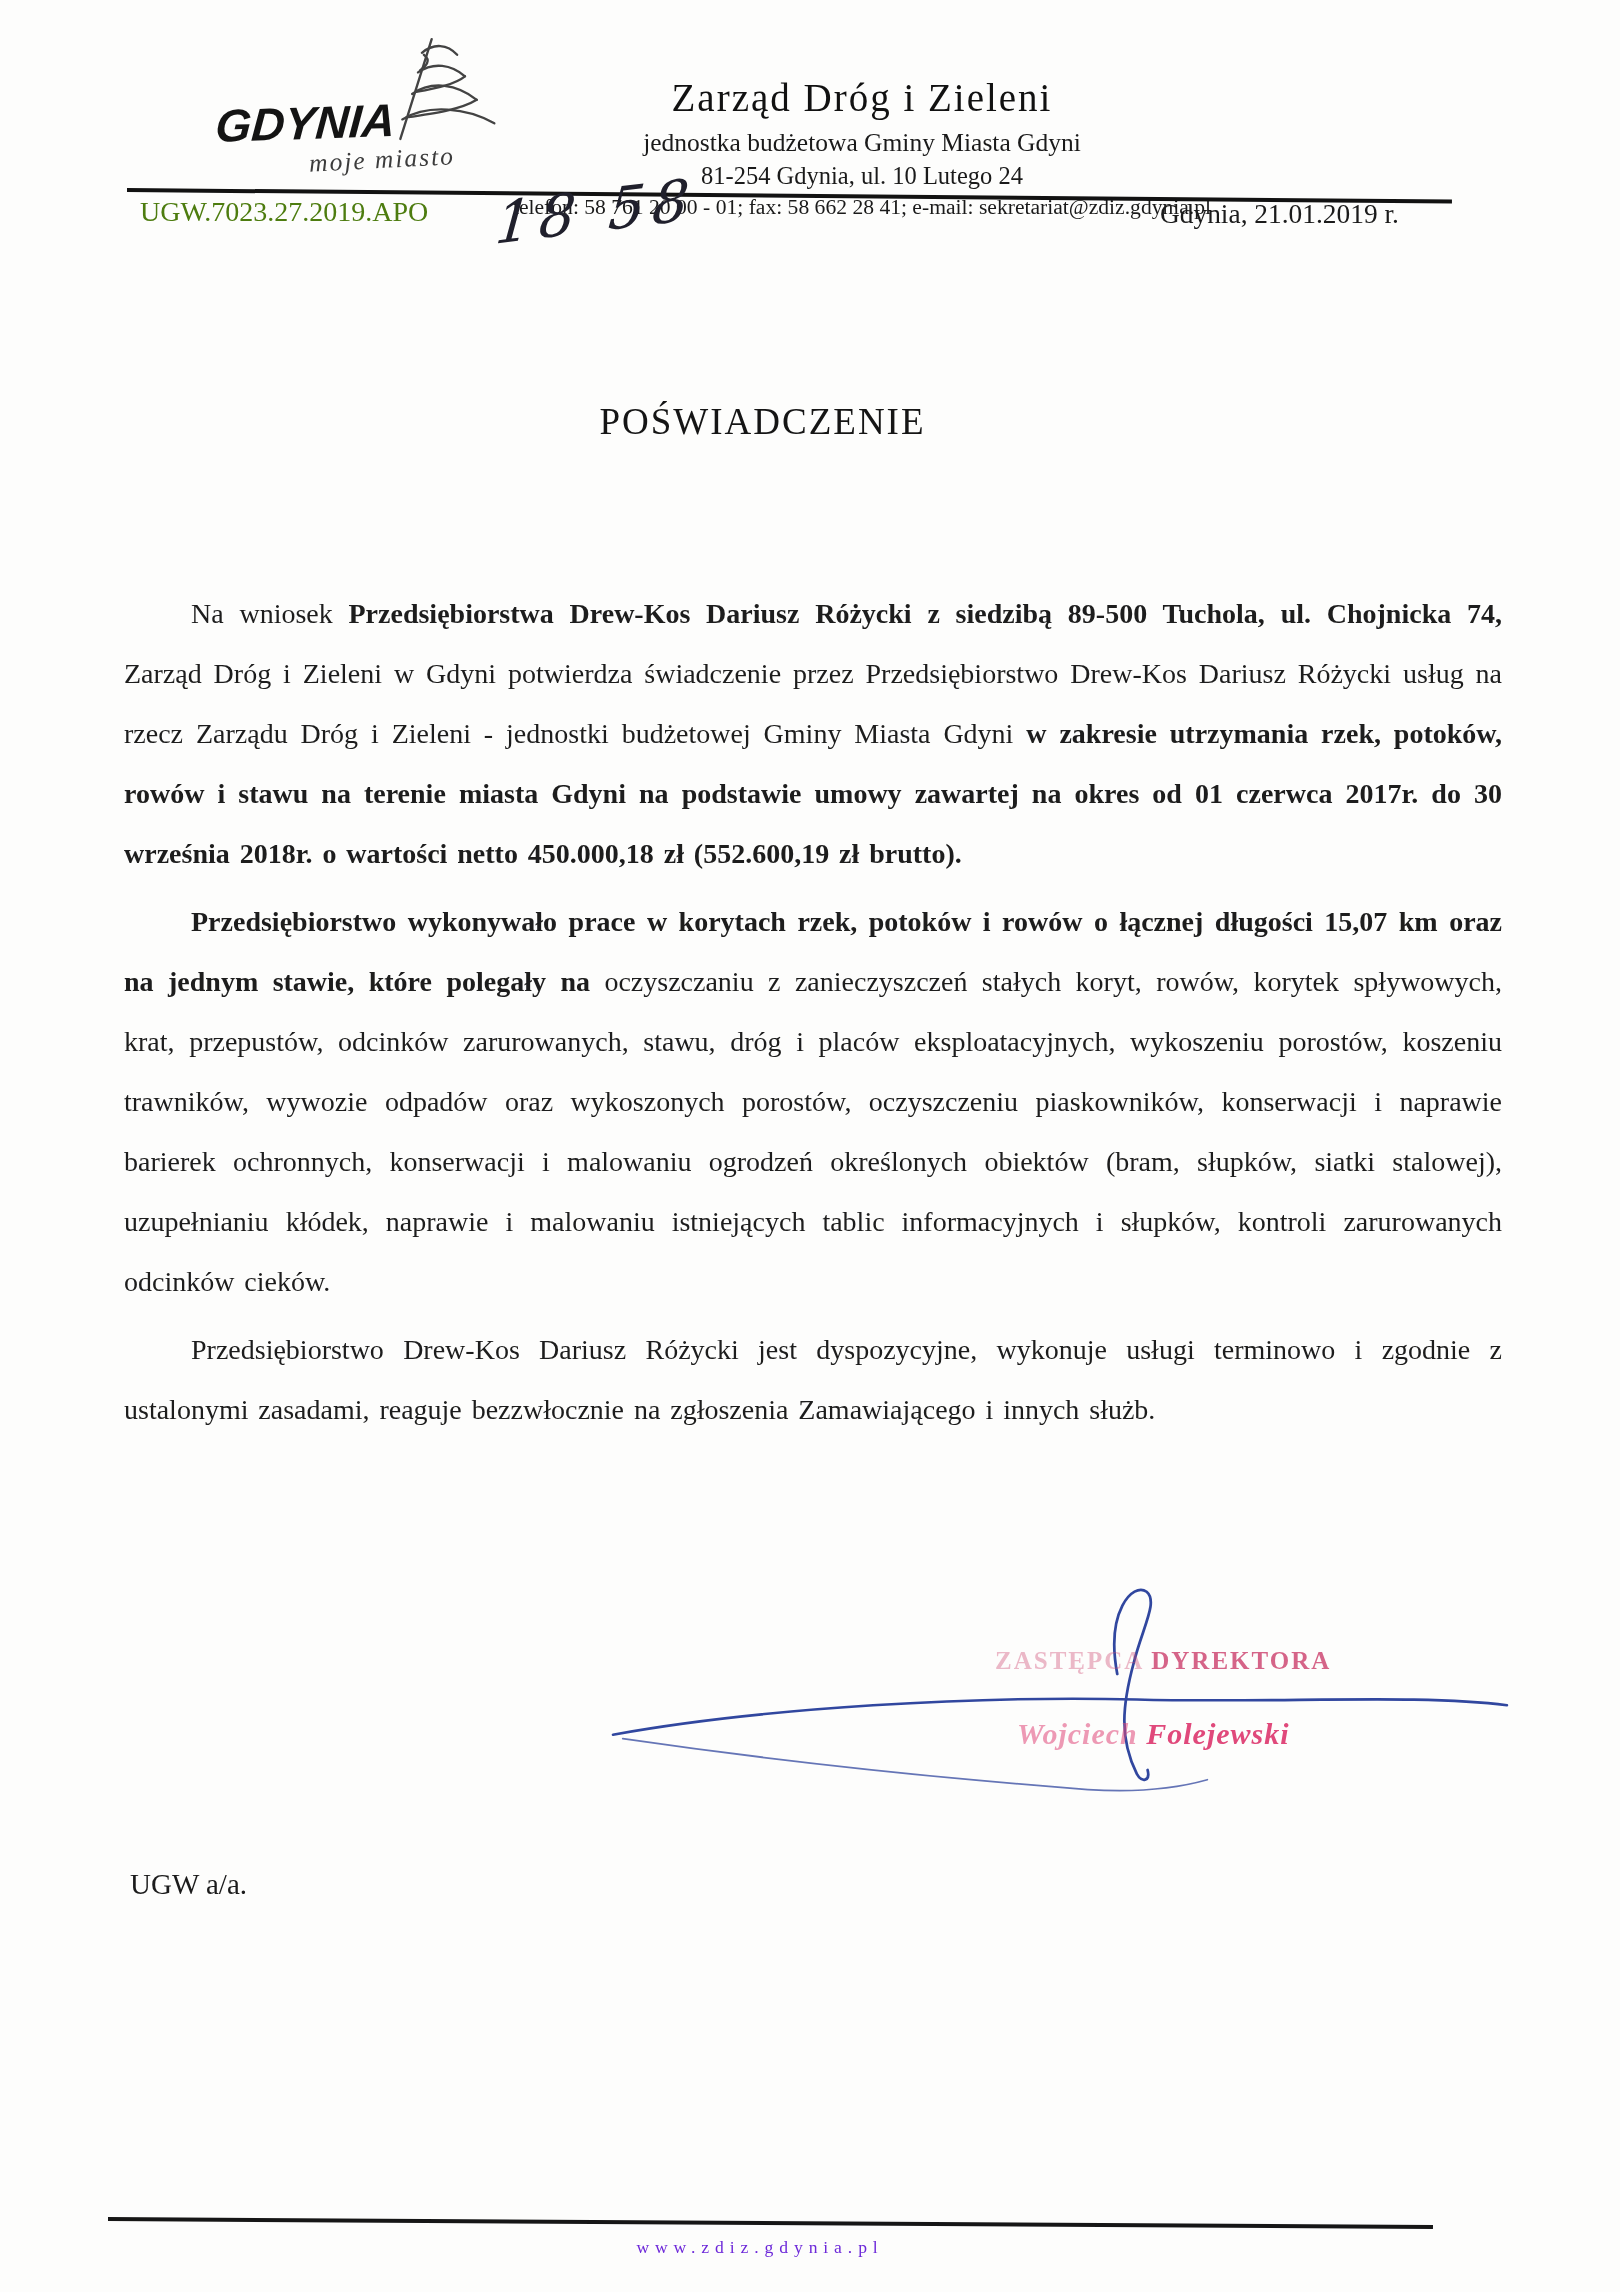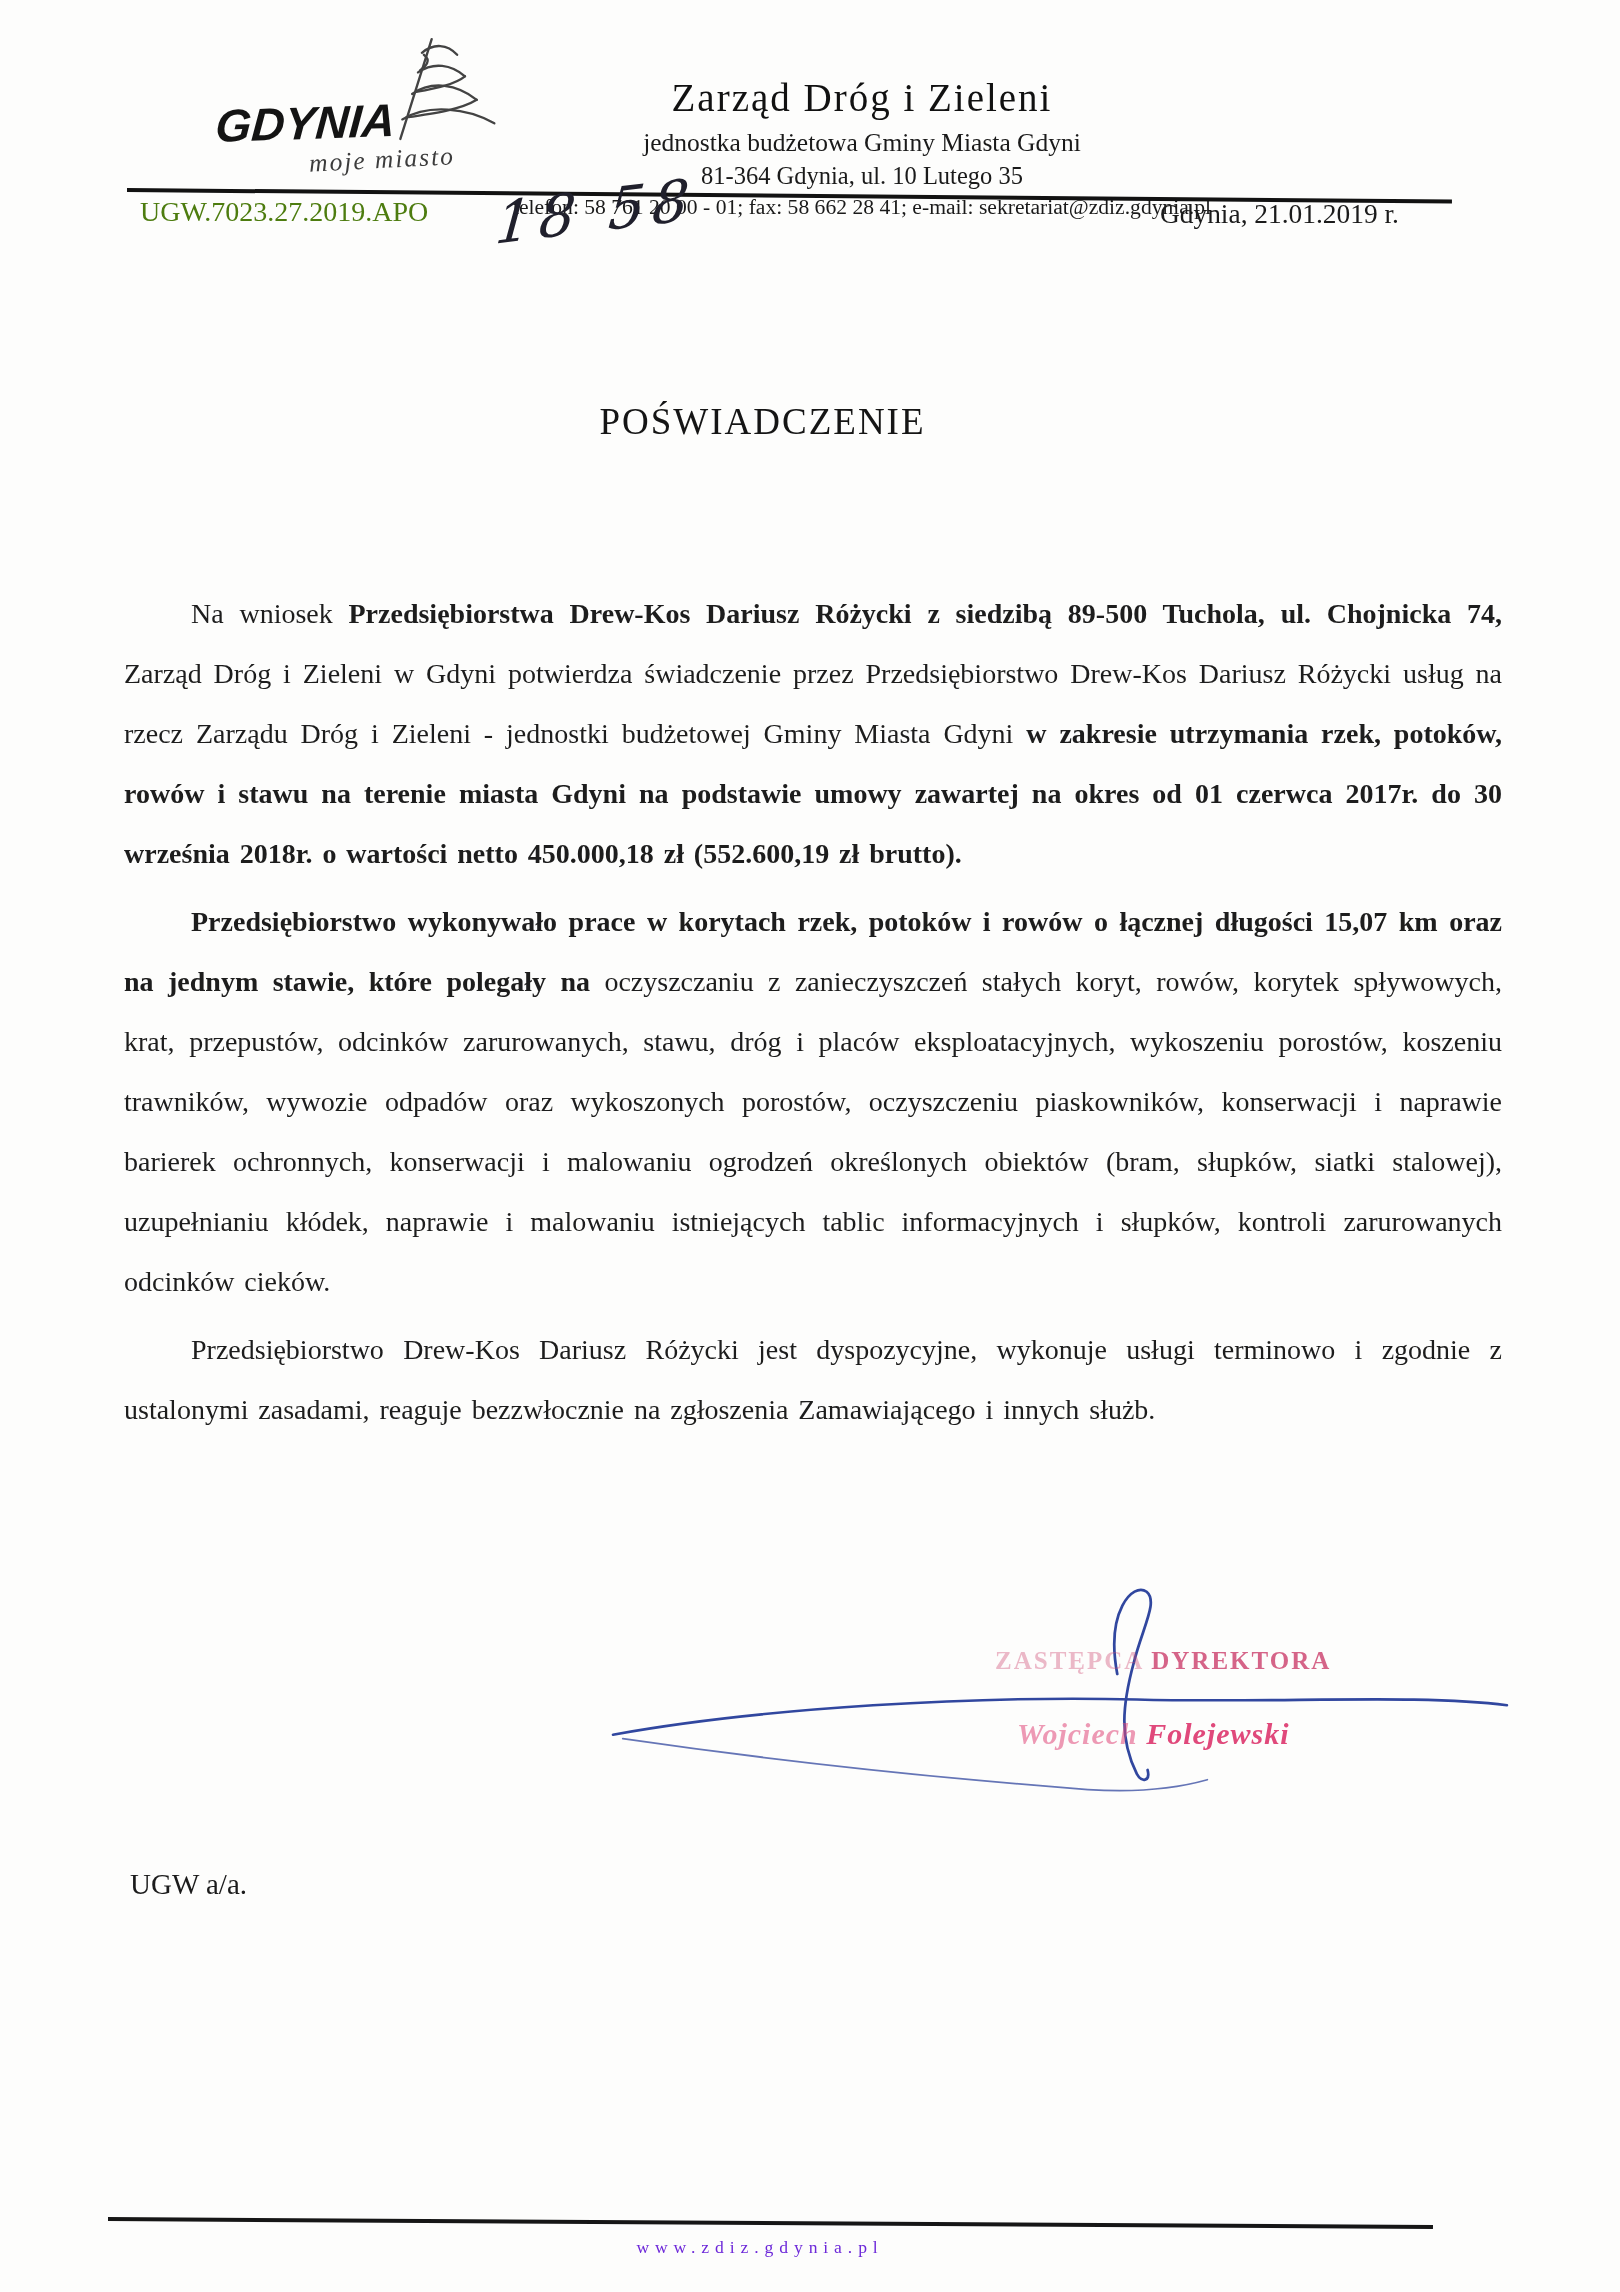--- a/index.html
+++ b/index.html
@@ -109,21 +109,21 @@
         <path d="M80 92 C 106 76, 146 80, 174 96"></path>
       </g>
     </svg>
     <div class="logo-city">GDYNIA</div>
     <div class="logo-tagline">moje miasto</div>
   </div>
 
   <div class="head-text">
     <div class="org-name">Zarząd Dróg i Zieleni</div>
     <div class="org-sub">jednostka budżetowa Gminy Miasta Gdyni</div>
-    <div class="org-addr">81-364 Gdynia, ul. 10 Lutego 35</div>
+    <div class="org-addr">81-254 Gdynia, ul. 10 Lutego 24</div>
     <div class="org-contact">telefon: 58 761 20 00 - 01; fax: 58 662 28 41; e-mail: sekretariat@zdiz.gdynia.pl</div>
   </div>
 
   <div class="head-rule"></div>
 
   <div class="ref-number">UGW.7023.27.2019.APO</div>
   <div class="ref-handwritten">18 58</div>
   <div class="ref-date">Gdynia, 21.01.2019 r.</div>
 
   <div class="doc-title">POŚWIADCZENIE</div>

